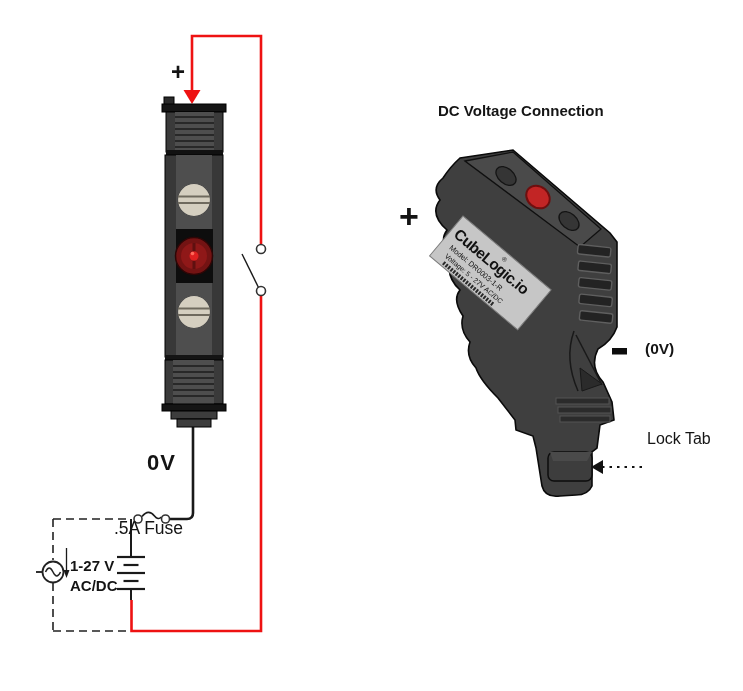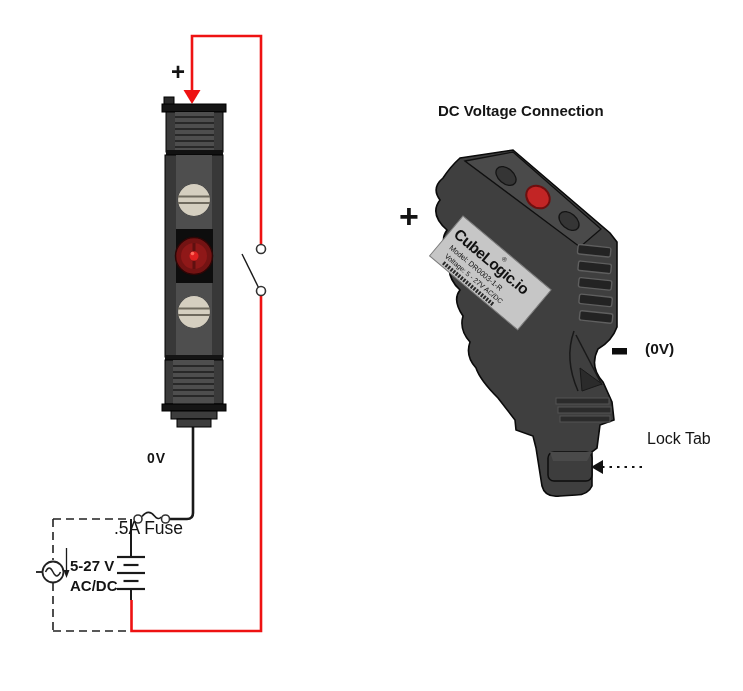--- a/index.html
+++ b/index.html
@@ -3,21 +3,21 @@
 <meta charset="utf-8">
 <style>
   html,body{margin:0;padding:0;background:#ffffff;}
   #canvas{
     position:relative;width:743px;height:691px;background:#ffffff;
     font-family:"Liberation Sans", sans-serif;color:#111;overflow:hidden;
   }
   #diagram-svg{position:absolute;left:0;top:0;}
   .lbl{position:absolute;white-space:nowrap;color:#141414;}
   #lbl-plus-left{left:171px;top:58px;font-size:24px;font-weight:bold;}
-  #lbl-zero-v{left:147px;top:450px;font-size:14px;font-weight:bold;letter-spacing:1px;}
+  #lbl-zero-v{left:147px;top:450px;font-size:22px;font-weight:bold;letter-spacing:1px;}
   #lbl-fuse{left:114px;top:518px;font-size:17.5px;}
   #lbl-source{left:70px;top:556px;font-size:15px;font-weight:bold;line-height:20px;}
   #lbl-title{left:438px;top:102px;width:200px;text-align:left;font-size:15px;font-weight:bold;}
   #lbl-plus-3d{left:399px;top:197px;font-size:34px;font-weight:bold;}
   #lbl-minus-0v{left:633px;top:340px;font-size:15.5px;font-weight:bold;margin-left:12px;}
   #lbl-lock-tab{left:647px;top:430px;font-size:16px;}
 </style>
 </head>
 <body>
 
@@ -195,21 +195,21 @@
     </g>
   </svg>
 
   <div class="lbl" id="lbl-plus-left">+</div>
 
   <div class="lbl" id="lbl-zero-v">0V</div>
 
   <div class="lbl" id="lbl-fuse">.5A Fuse</div>
 
   <div class="lbl" id="lbl-source">
-    <div>5-27 V</div>
+    <div>1-27 V</div>
     <div>AC/DC</div>
   </div>
 
   <div class="lbl" id="lbl-title">DC Voltage Connection</div>
 
   <div class="lbl" id="lbl-plus-3d">+</div>
 
   <div class="lbl" id="lbl-minus-0v">(0V)</div>
 
   <div class="lbl" id="lbl-lock-tab">Lock Tab</div>

